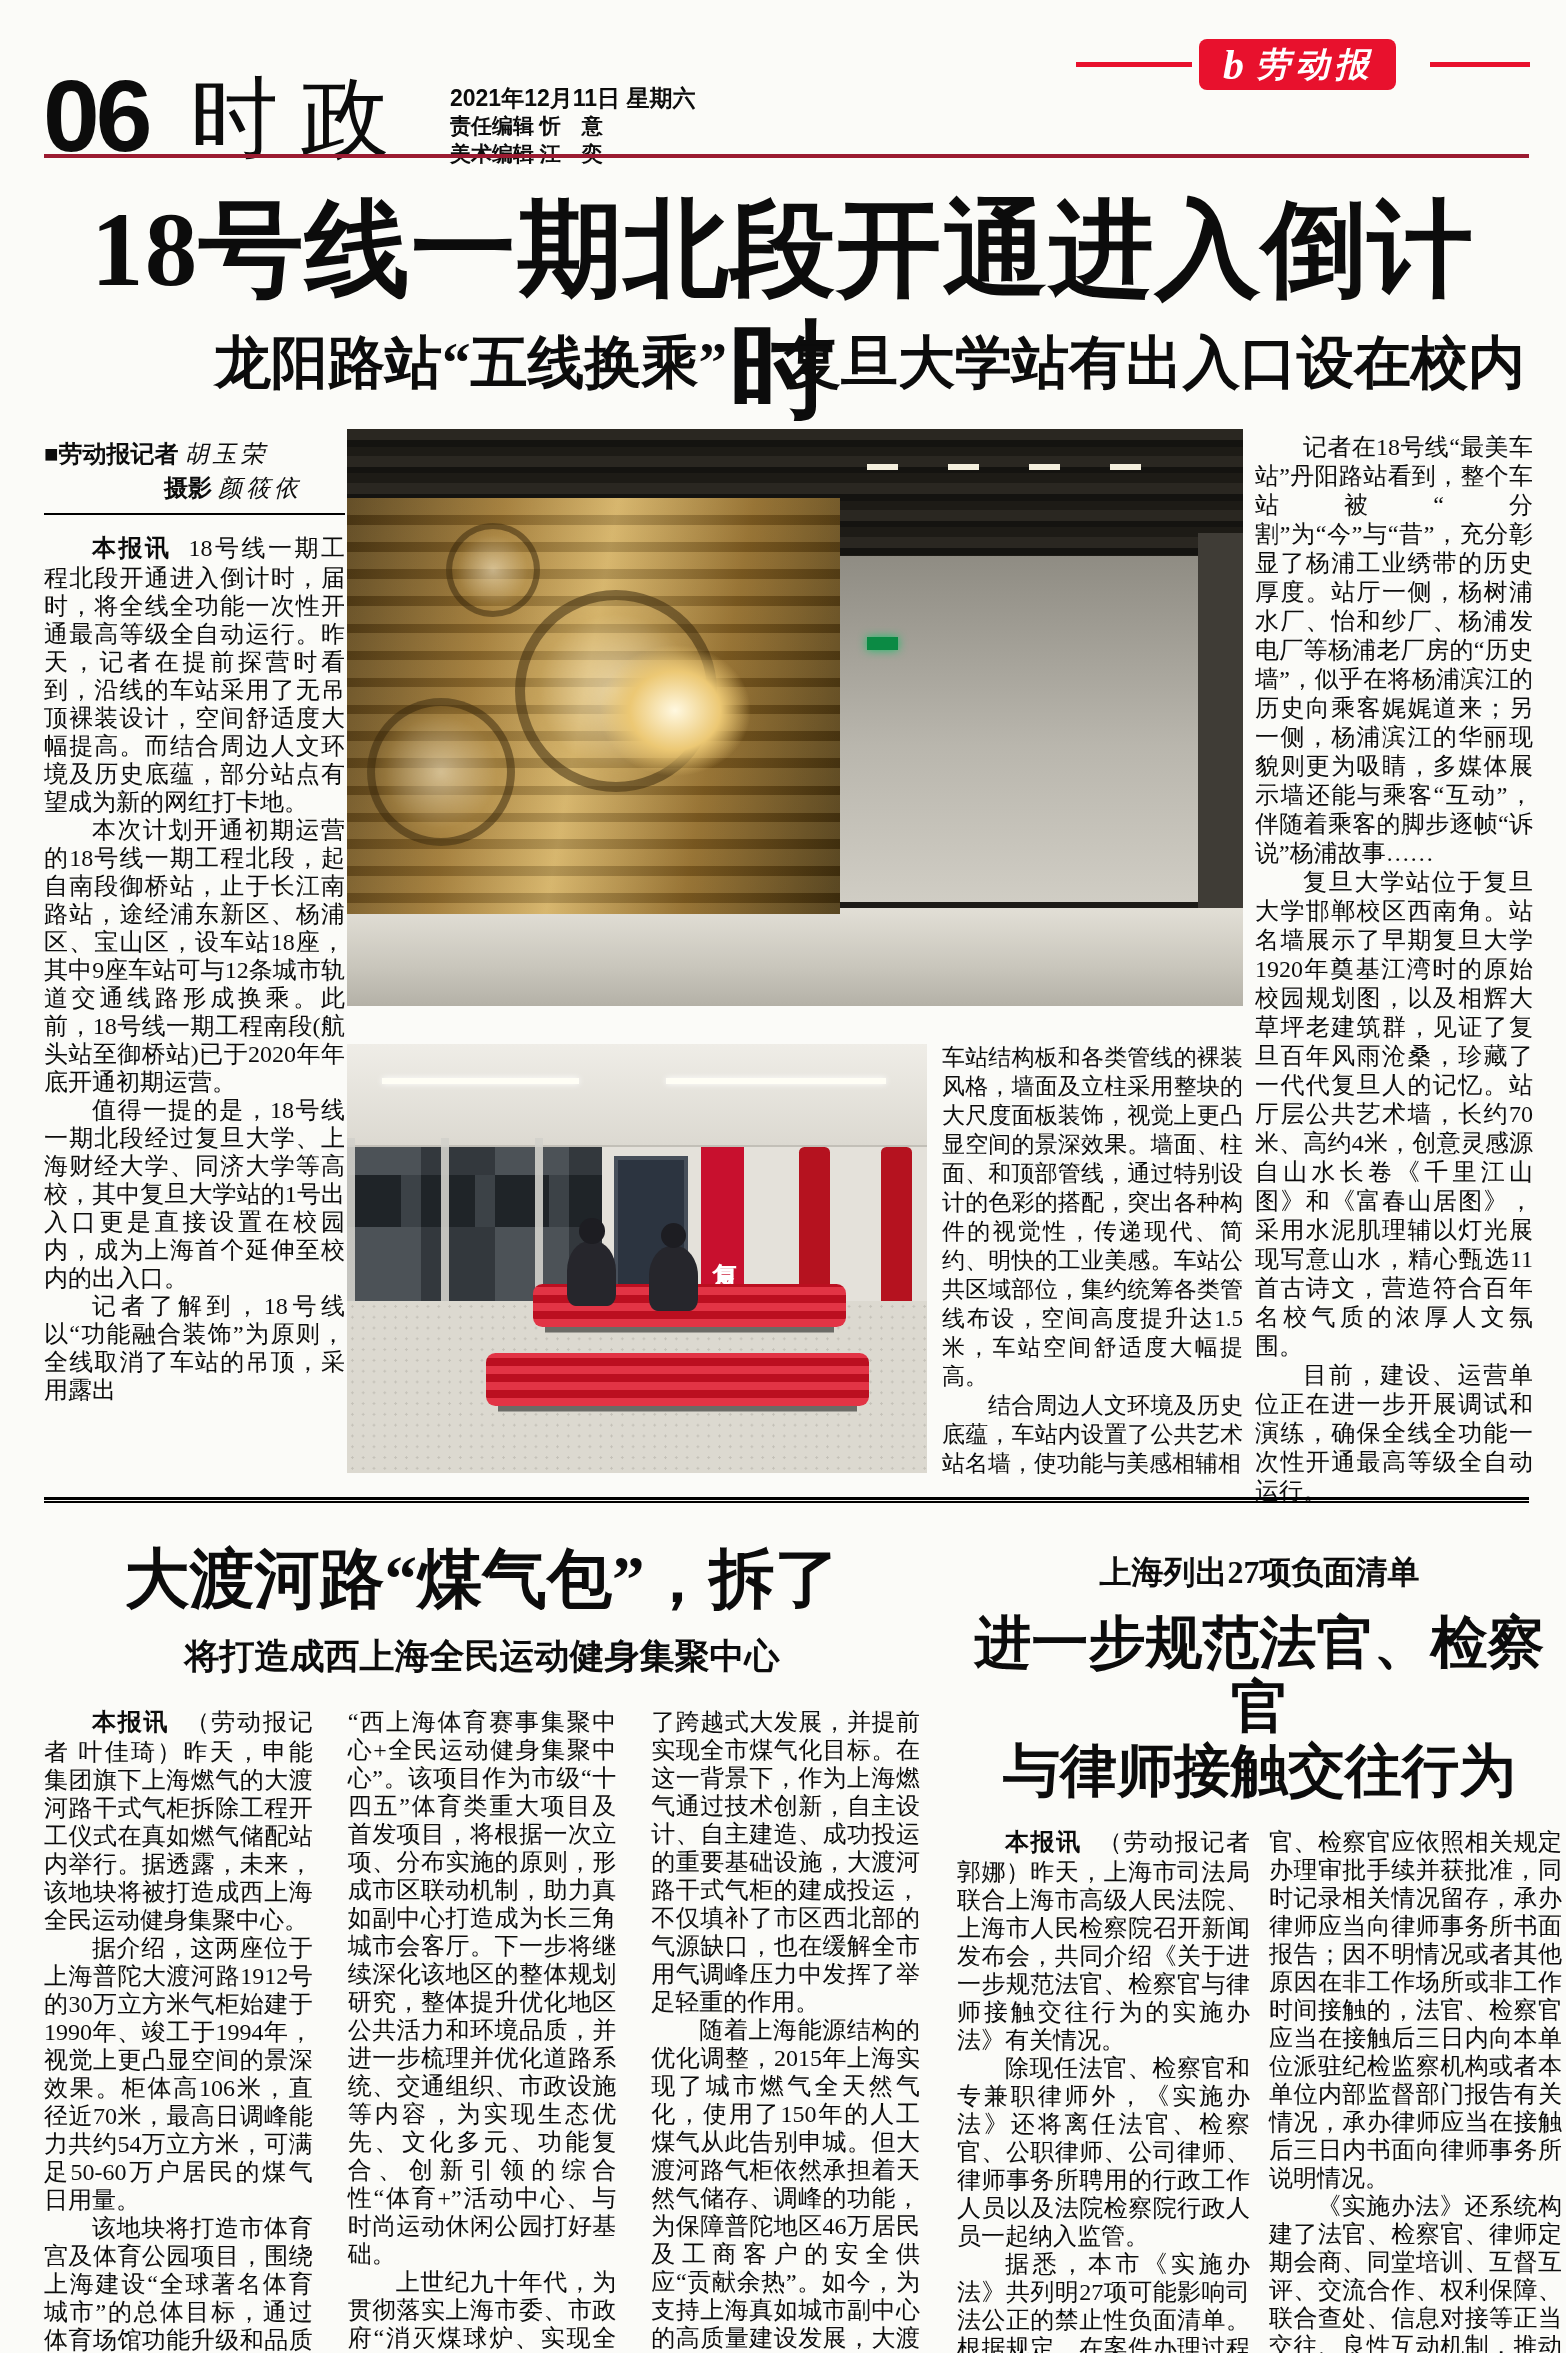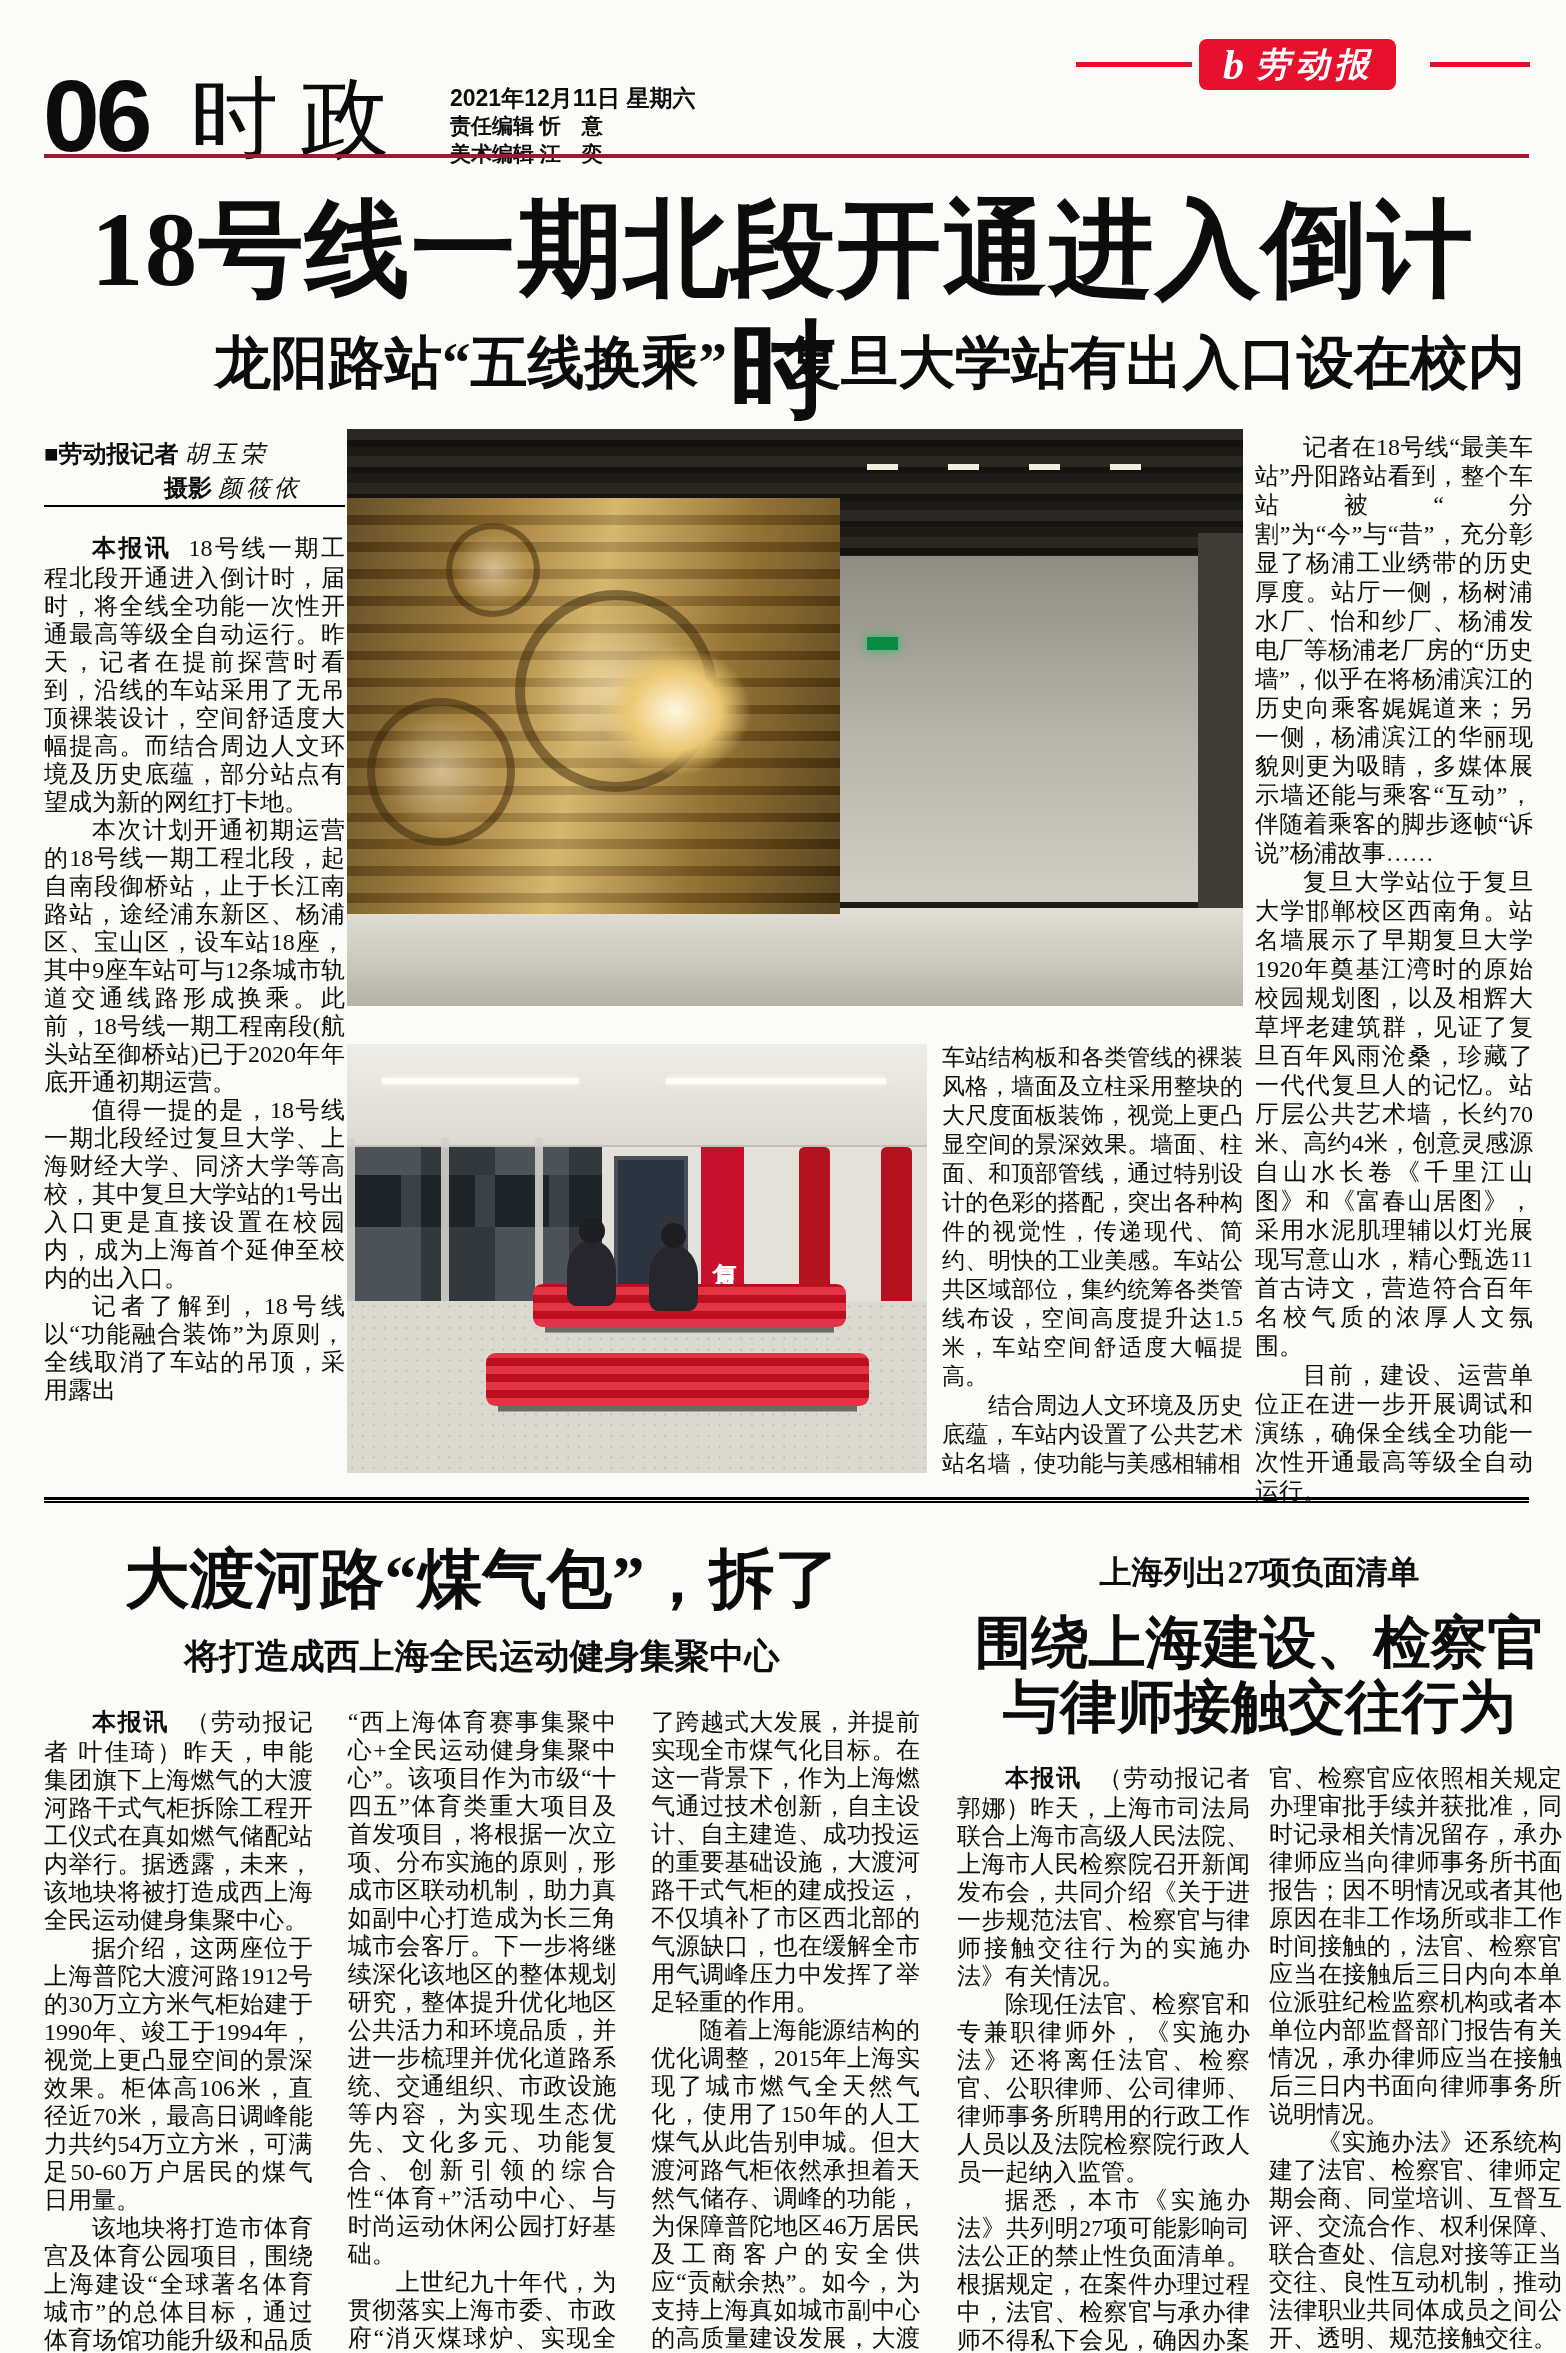--- a/index.html
+++ b/index.html
@@ -26,21 +26,21 @@
   .logo-cn { color:#fff; font-weight:700; font-size:34px; letter-spacing:5.4px; font-style:italic;
              font-family:"Liberation Serif",serif; }
 
   
   .headline { position:absolute; left:40px; top:190px; width:1485px; text-align:center;
               font-weight:900; font-size:105px; line-height:1.15; letter-spacing:1.3px; }
   .subheadline { position:absolute; left:40px; top:332px; width:1485px; text-align:right;
                  font-weight:700; font-size:57px; line-height:1.1; }
 
   
-  .byline { position:absolute; left:44px; top:437px; width:301px; border-bottom:2.7px solid #000; padding-bottom:0; }
+  .byline { position:absolute; left:44px; top:437px; width:301px; border-bottom:2.7px solid #000; padding-bottom:8px; }
   .bl-row { font-size:24px; line-height:34px; }
   .bl-row.second { padding-left:120px; }
   .bl-role { font-family:"Liberation Sans","DejaVu Sans",sans-serif; font-weight:700; }
   .bl-name { font-style:italic; letter-spacing:4px; }
 
   
   .col { position:absolute; font-size:24px; line-height:28px; text-align:justify; }
   .col-a { left:44px;  top:534px;  width:301px; }
   .col-b { left:942px; top:1043px; width:301px; font-size:23px; line-height:29px; }
   .col-c { left:1255px; top:433px;  width:278px; line-height:29px; }
@@ -225,21 +225,21 @@
       <div class="bcol">
           <p class="para cont">了跨越式大发展，并提前实现全市煤气化目标。在这一背景下，作为上海燃气通过技术创新，自主设计、自主建造、成功投运的重要基础设施，大渡河路干式气柜的建成投运，不仅填补了市区西北部的气源缺口，也在缓解全市用气调峰压力中发挥了举足轻重的作用。</p>
           <p class="para">随着上海能源结构的优化调整，2015年上海实现了城市燃气全天然气化，使用了150年的人工煤气从此告别申城。但大渡河路气柜依然承担着天然气储存、调峰的功能，为保障普陀地区46万居民及工商客户的安全供应“贡献余热”。如今，为支持上海真如城市副中心的高质量建设发展，大渡河路干式气柜即将退出历史舞台。</p>
         </div>
     </div>
   </div>
 
   <div class="art3">
     <div class="art3-kicker">上海列出27项负面清单</div>
     <h2 class="art3-headline">
-      <div>围绕上海建设、检察官</div>
+      <div>进一步规范法官、检察官</div>
       <div>与律师接触交往行为</div>
     </h2>
     <div class="art3-cols">
       <div class="bcol">
           <p class="para"><b>本报讯 </b>（劳动报记者 郭娜）昨天，上海市司法局联合上海市高级人民法院、上海市人民检察院召开新闻发布会，共同介绍《关于进一步规范法官、检察官与律师接触交往行为的实施办法》有关情况。</p>
           <p class="para">除现任法官、检察官和专兼职律师外，《实施办法》还将离任法官、检察官、公职律师、公司律师、律师事务所聘用的行政工作人员以及法院检察院行政人员一起纳入监管。</p>
           <p class="para">据悉，本市《实施办法》共列明27项可能影响司法公正的禁止性负面清单。根据规定，在案件办理过程中，法官、检察官与承办律师不得私下会见，确因办案需要在非工作场所、非工作时间接触的，法</p>
         </div>
       <div class="bcol">
           <p class="para cont">官、检察官应依照相关规定办理审批手续并获批准，同时记录相关情况留存，承办律师应当向律师事务所书面报告；因不明情况或者其他原因在非工作场所或非工作时间接触的，法官、检察官应当在接触后三日内向本单位派驻纪检监察机构或者本单位内部监督部门报告有关情况，承办律师应当在接触后三日内书面向律师事务所说明情况。</p>

